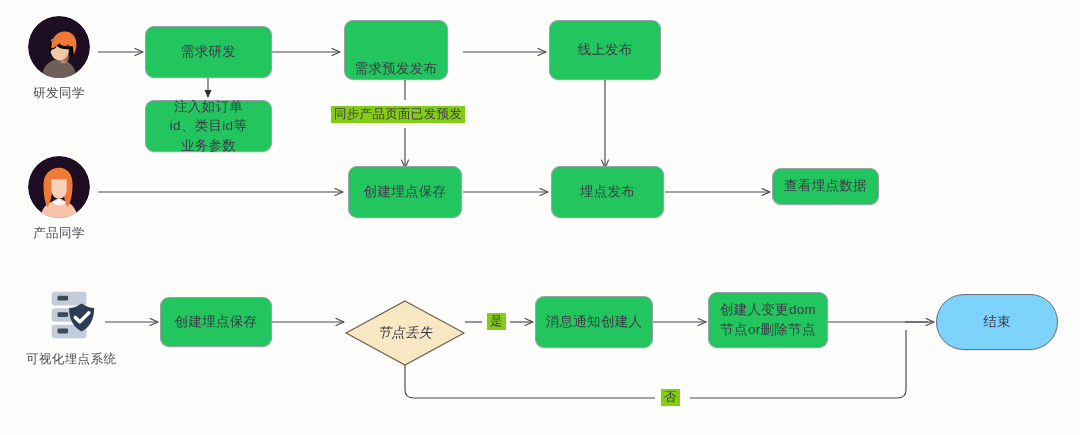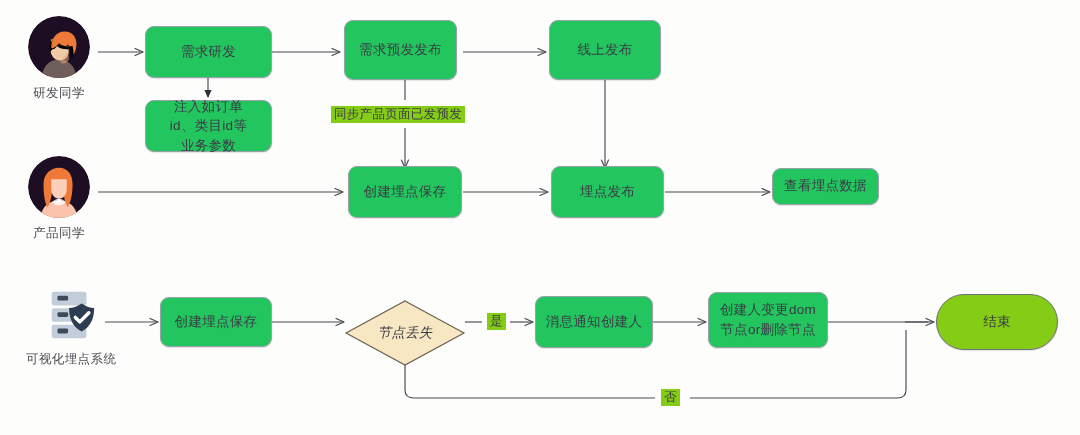--- a/index.html
+++ b/index.html
@@ -24,21 +24,21 @@
     line-height:1.45;
     letter-spacing:.3px;
   }
   .box{
     background:#22c55e;
     border:1px solid #9aa0ac;
     border-radius:9px;
     box-shadow:0 1px 1px rgba(60,60,80,.13);
   }
   .pill{
-    background:#84cc16;
+    background:#7dd3fc;
     border:1px solid #6f6f78;
     border-radius:38px;
     box-shadow:0 1px 1px rgba(60,60,80,.13);
   }
   .diamond-wrap{position:absolute;}
   .diamond-wrap svg{position:absolute;left:0;top:0;}
   .diamond-label{
     position:absolute;left:0;top:0;width:100%;height:100%;
     display:flex;align-items:center;justify-content:center;
     color:#3b3b46;font-size:13.5px;letter-spacing:.3px;
@@ -145,21 +145,21 @@
   </div>
 
   <div class="node box" style="left:145px;top:26px;width:127px;height:52px;">
     <span>需求研发</span>
   </div>
 
   <div class="node box" style="left:145px;top:100px;width:127px;height:52px;padding:0 22px;">
     <span>注入如订单id、类目id等业务参数</span>
   </div>
 
-  <div class="node box" style="left:344px;top:20px;width:113px;height:60px;">
+  <div class="node box" style="left:344px;top:20px;width:104px;height:60px;align-items:flex-end;">
     <span>需求预发发布</span>
   </div>
 
   <div class="node box" style="left:549px;top:20px;width:112px;height:60px;">
     <span>线上发布</span>
   </div>
 
   <div class="node box" style="left:348px;top:166px;width:114px;height:52px;">
     <span>创建埋点保存</span>
   </div>

